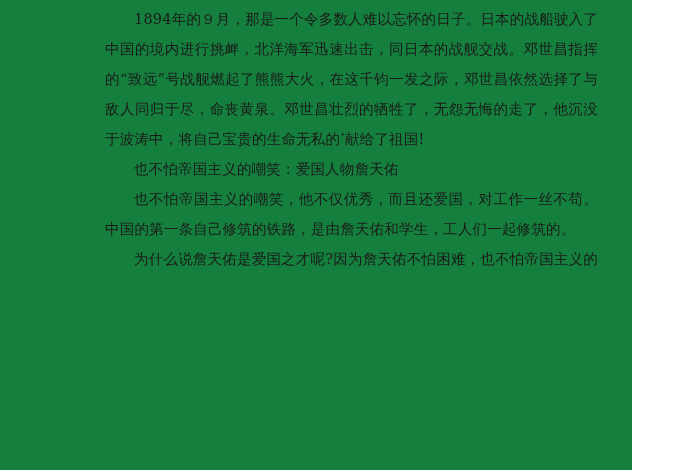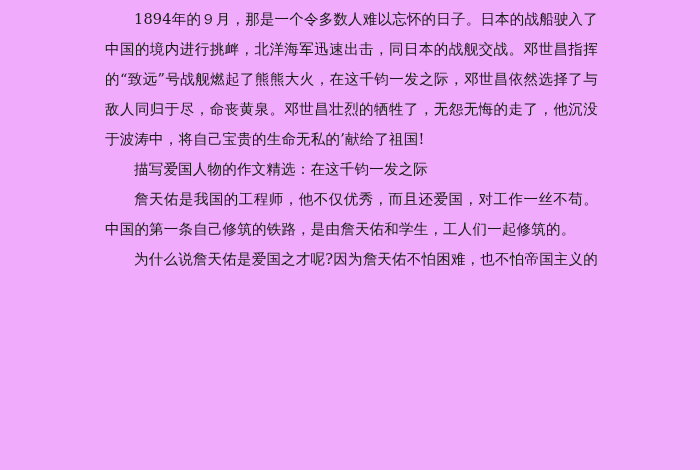--- a/index.html
+++ b/index.html
@@ -8,23 +8,23 @@
     background: #ffffff;
   }
   body {
     width: 700px;
     height: 470px;
     overflow: hidden;
     font-family: "DejaVu Serif", "Liberation Serif", serif;
   }
   .page {
     position: relative;
-    width: 700px;
+    width: 632px;
     height: 470px;
-    background: #f0abfc;
+    background: #15803d;
     box-sizing: border-box;
   }
   .doc-body {
     position: absolute;
     left: 105px;
     top: 4px;
     width: 493px;
   }
   .para {
     margin: 0;
@@ -41,17 +41,17 @@
     height: 22px;
     overflow: hidden;
   }
 </style>
 </head>
 <body>
 
 <div class="page">
   <div class="doc-body">
     <p class="para">1894年的９月，那是一个令多数人难以忘怀的日子。日本的战船驶入了中国的境内进行挑衅，北洋海军迅速出击，同日本的战舰交战。邓世昌指挥的“致远”号战舰燃起了熊熊大火，在这千钧一发之际，邓世昌依然选择了与敌人同归于尽，命丧黄泉。邓世昌壮烈的牺牲了，无怨无悔的走了，他沉没于波涛中，将自己宝贵的生命无私的’献给了祖国!</p>
-    <p class="para">描写爱国人物的作文精选：在这千钧一发之际</p>
-    <p class="para">詹天佑是我国的工程师，他不仅优秀，而且还爱国，对工作一丝不苟。中国的第一条自己修筑的铁路，是由詹天佑和学生，工人们一起修筑的。</p>
+    <p class="para">也不怕帝国主义的嘲笑：爱国人物詹天佑</p>
+    <p class="para">也不怕帝国主义的嘲笑，他不仅优秀，而且还爱国，对工作一丝不苟。中国的第一条自己修筑的铁路，是由詹天佑和学生，工人们一起修筑的。</p>
     <p class="para clipped">为什么说詹天佑是爱国之才呢?因为詹天佑不怕困难，也不怕帝国主义的嘲笑，毅然的接受了任务。詹天佑再动工的第一天，就对工人们说：“我们的工作首先要精密，不能</p>
   </div>
 </div>
 
 </body></html>

